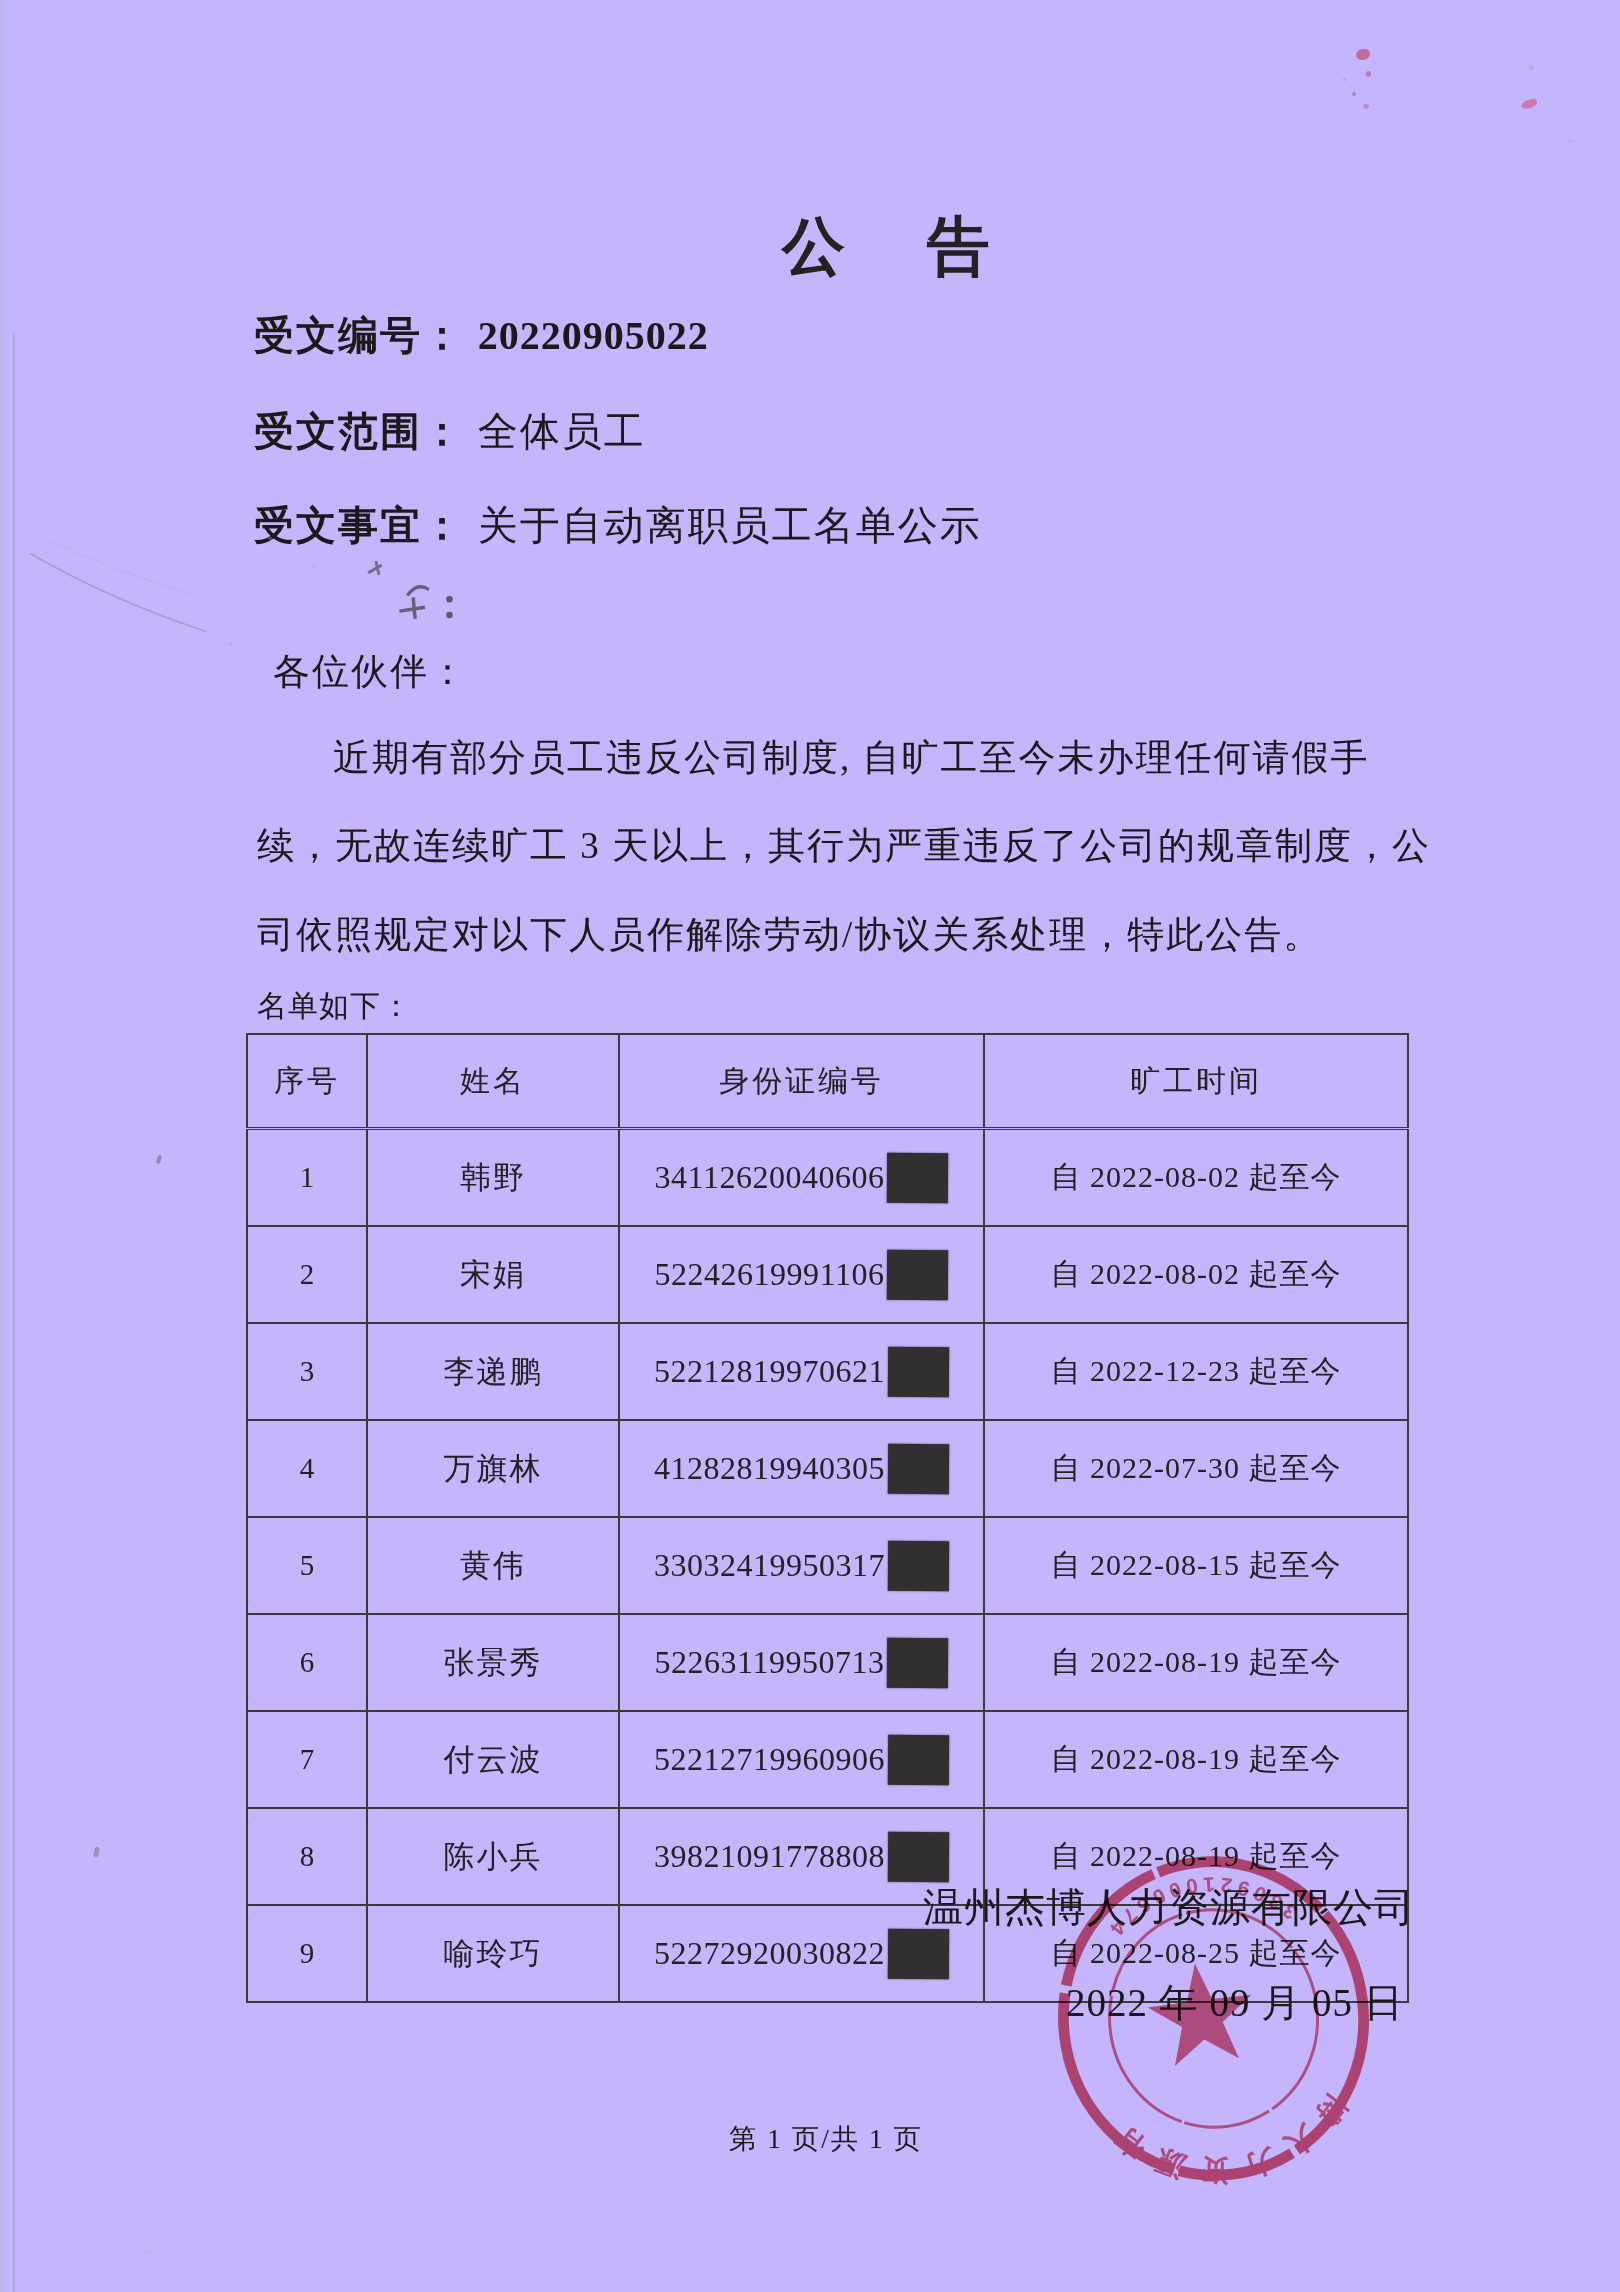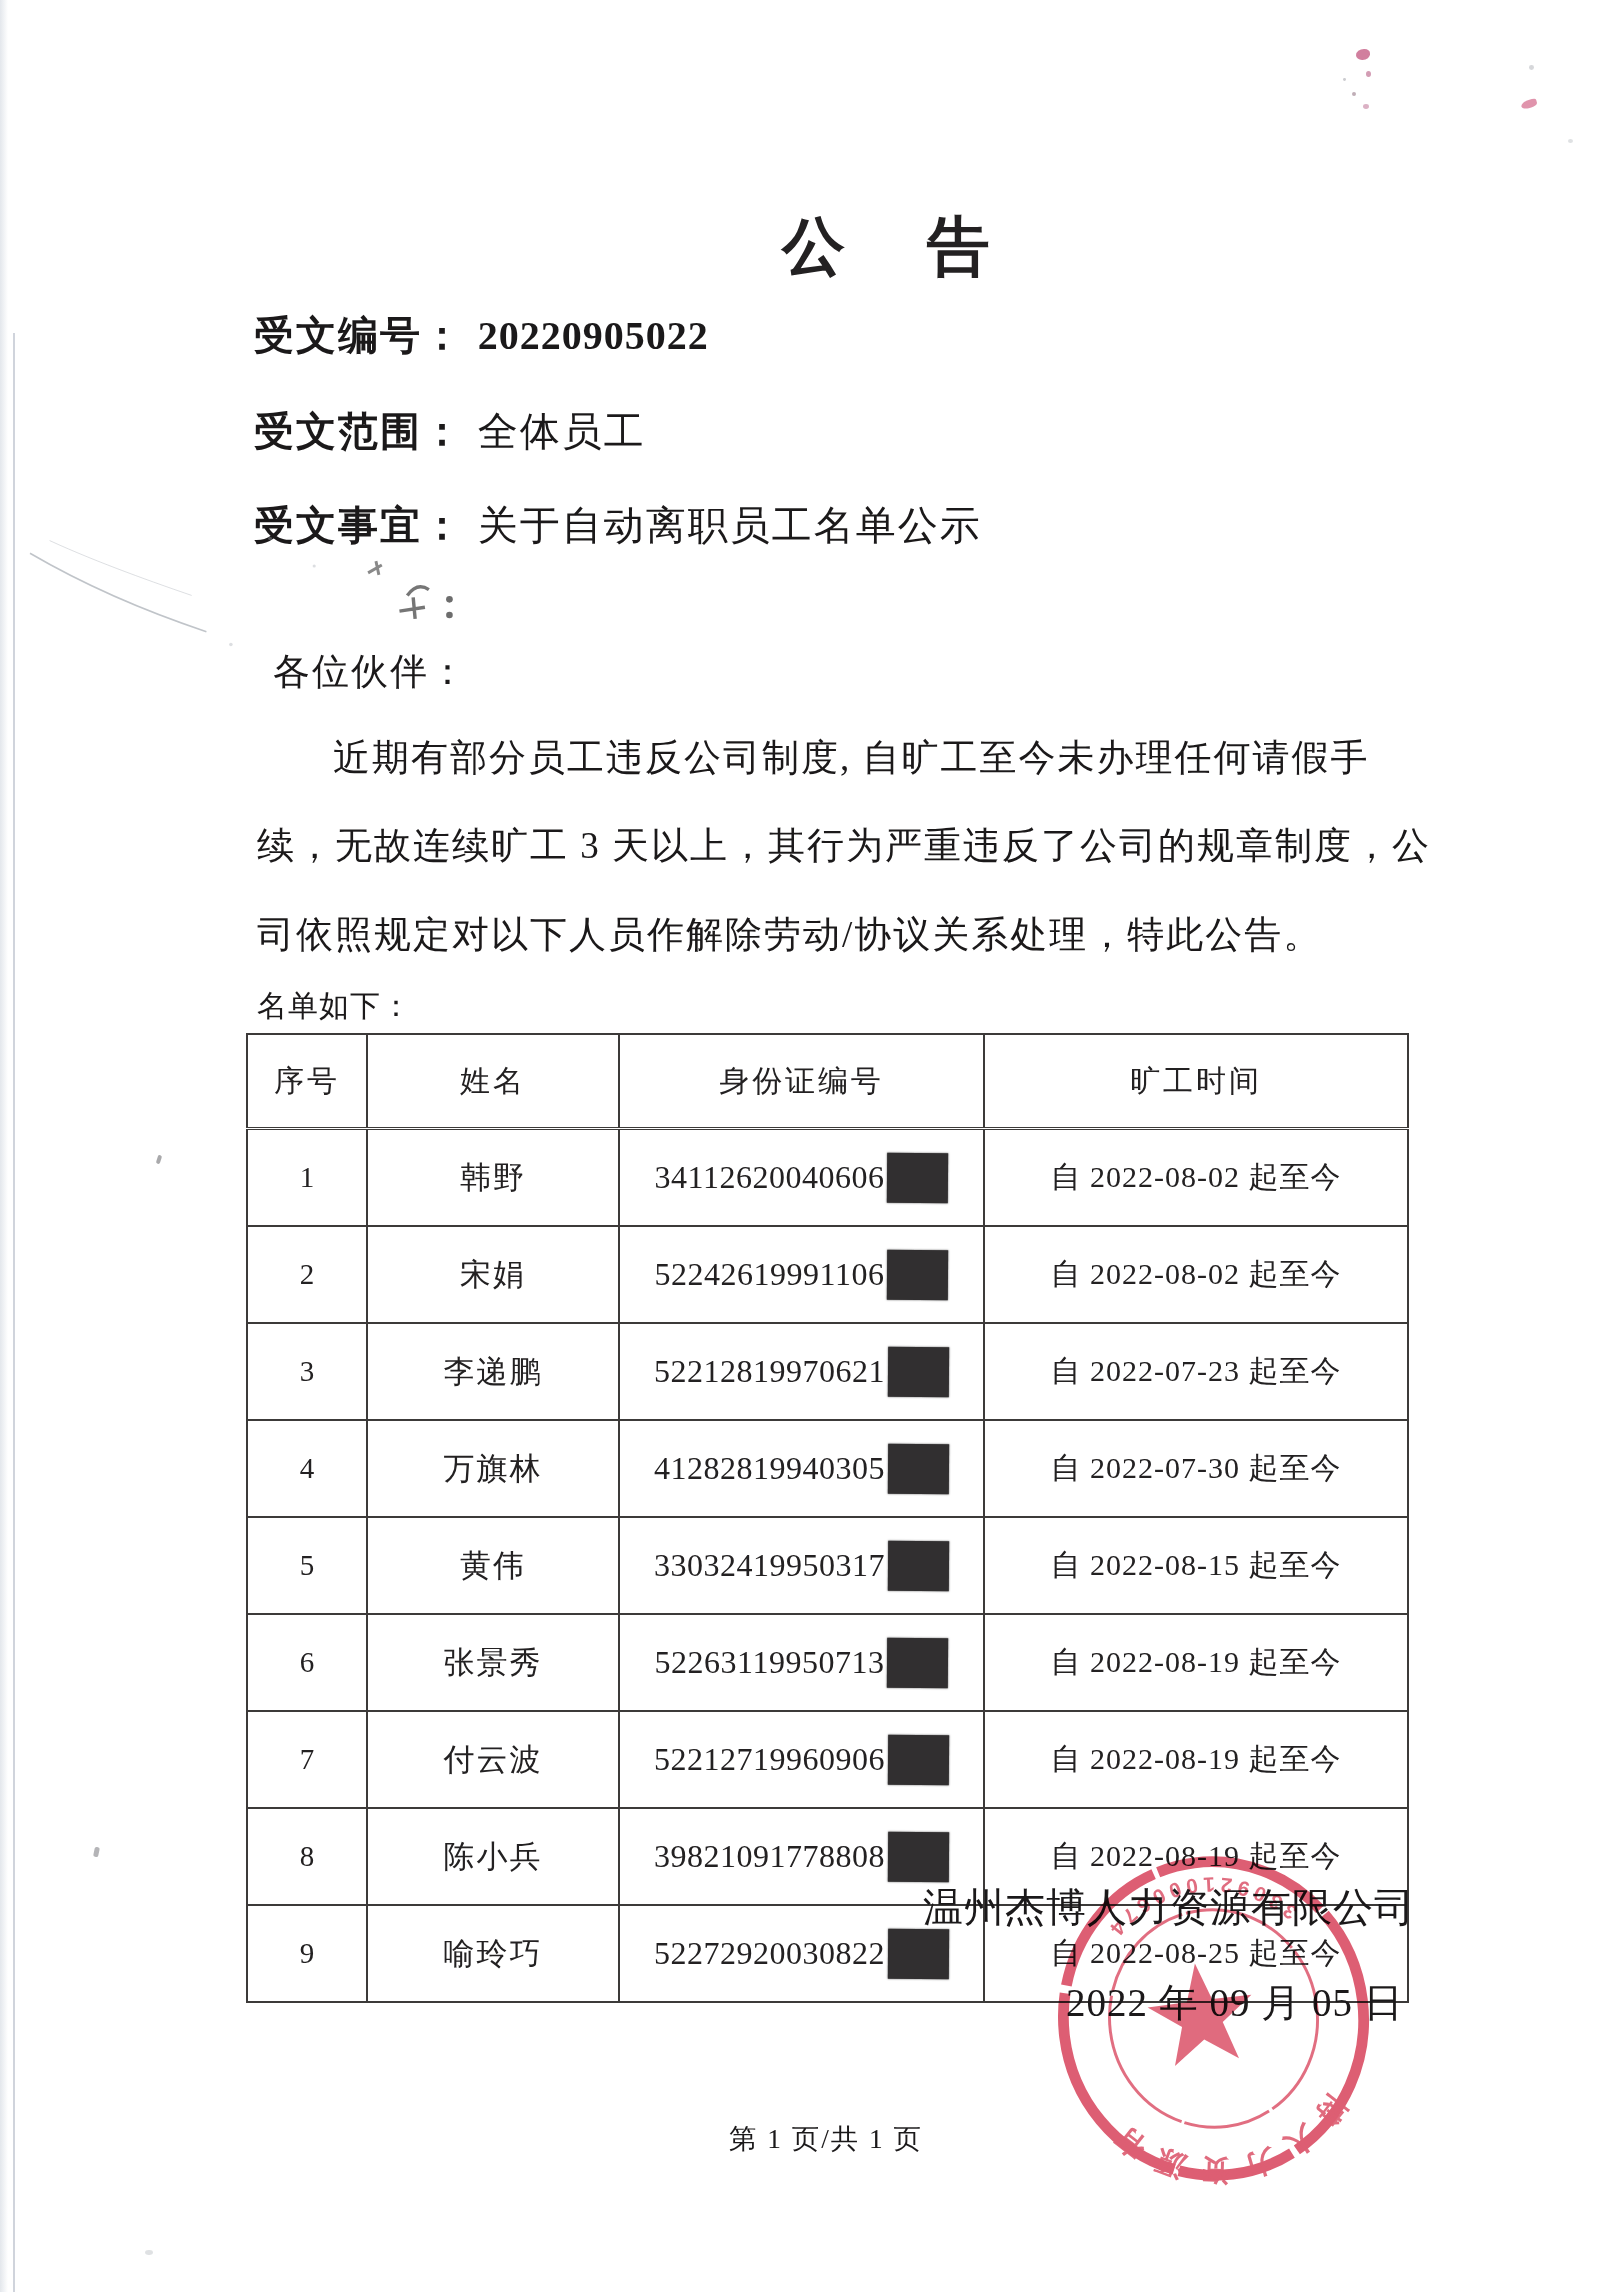--- a/index.html
+++ b/index.html
@@ -1,20 +1,20 @@
 <!DOCTYPE html>
 <html><head>
 <meta charset="utf-8">
 <style>
   html,body{margin:0;padding:0;background:#e9e9e9;}
   .page{
     position:relative;
     width:1620px;height:2293px;
     margin:0 auto;
-    background:#ffffff;
+    background:#c4b5fd;
     overflow:hidden;
     font-family:"Liberation Serif","DejaVu Serif",serif;
     color:#1b191a;
   }
   
   .scan-edge{position:absolute;left:0;top:0;width:7.8px;height:100%;
     background:linear-gradient(to right,rgba(176,186,200,0.35),rgba(255,255,255,0));}
   .scan-edge-line{position:absolute;left:12.7px;top:333px;width:2px;height:1959px;
     background:rgba(150,160,178,0.45);}
   .title{
@@ -145,21 +145,21 @@
       </tr>
       <tr>
         <td class="num">3</td>
         <td class="name">李递鹏</td>
         <td class="idcell">
             <span class="idwrap">
               <span class="idnum">52212819970621</span>
               <span class="redact"></span>
             </span>
           </td>
-        <td class="period">自 2022-07-23 起至今</td>
+        <td class="period">自 2022-12-23 起至今</td>
       </tr>
       <tr>
         <td class="num">4</td>
         <td class="name">万旗林</td>
         <td class="idcell">
             <span class="idwrap">
               <span class="idnum">41282819940305</span>
               <span class="redact"></span>
             </span>
           </td>

